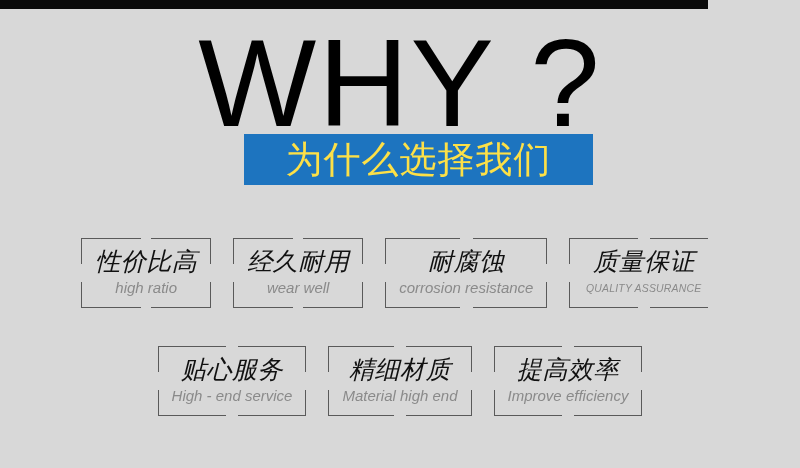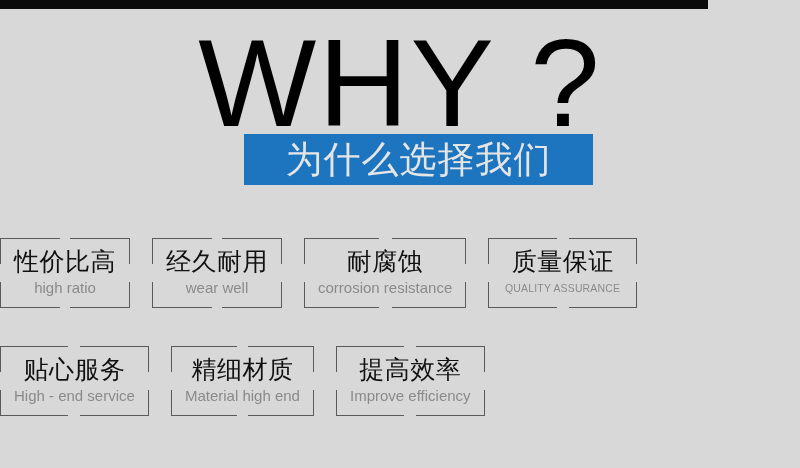--- a/index.html
+++ b/index.html
@@ -57,40 +57,42 @@
     top: 134px;
     width: 349px;
     height: 51px;
     background: #1d74bf;
     display: flex;
     align-items: center;
     justify-content: center;
   }
 
   .banner-text {
-    color: #e5e5e5;
+    color: #fde047;
     font-family: "DejaVu Sans", "Liberation Sans", sans-serif;
     font-size: 37px;
     line-height: 37px;
     font-weight: 400;
     letter-spacing: 1px;
     white-space: nowrap;
     text-align: center;
   }
 
   
   .rows {
     position: absolute;
     left: 0;
     top: 238px;
     width: 800px;
   }
 
   .row {
     display: flex;
+    justify-content: center;
+    font-style: italic;
   }
 
   .row-1 { gap: 22px; }
   .row-2 { gap: 22px; margin-top: 38px; }
 
   .feature {
     position: relative;
     height: 70px;
     display: flex;
     flex-direction: column;

